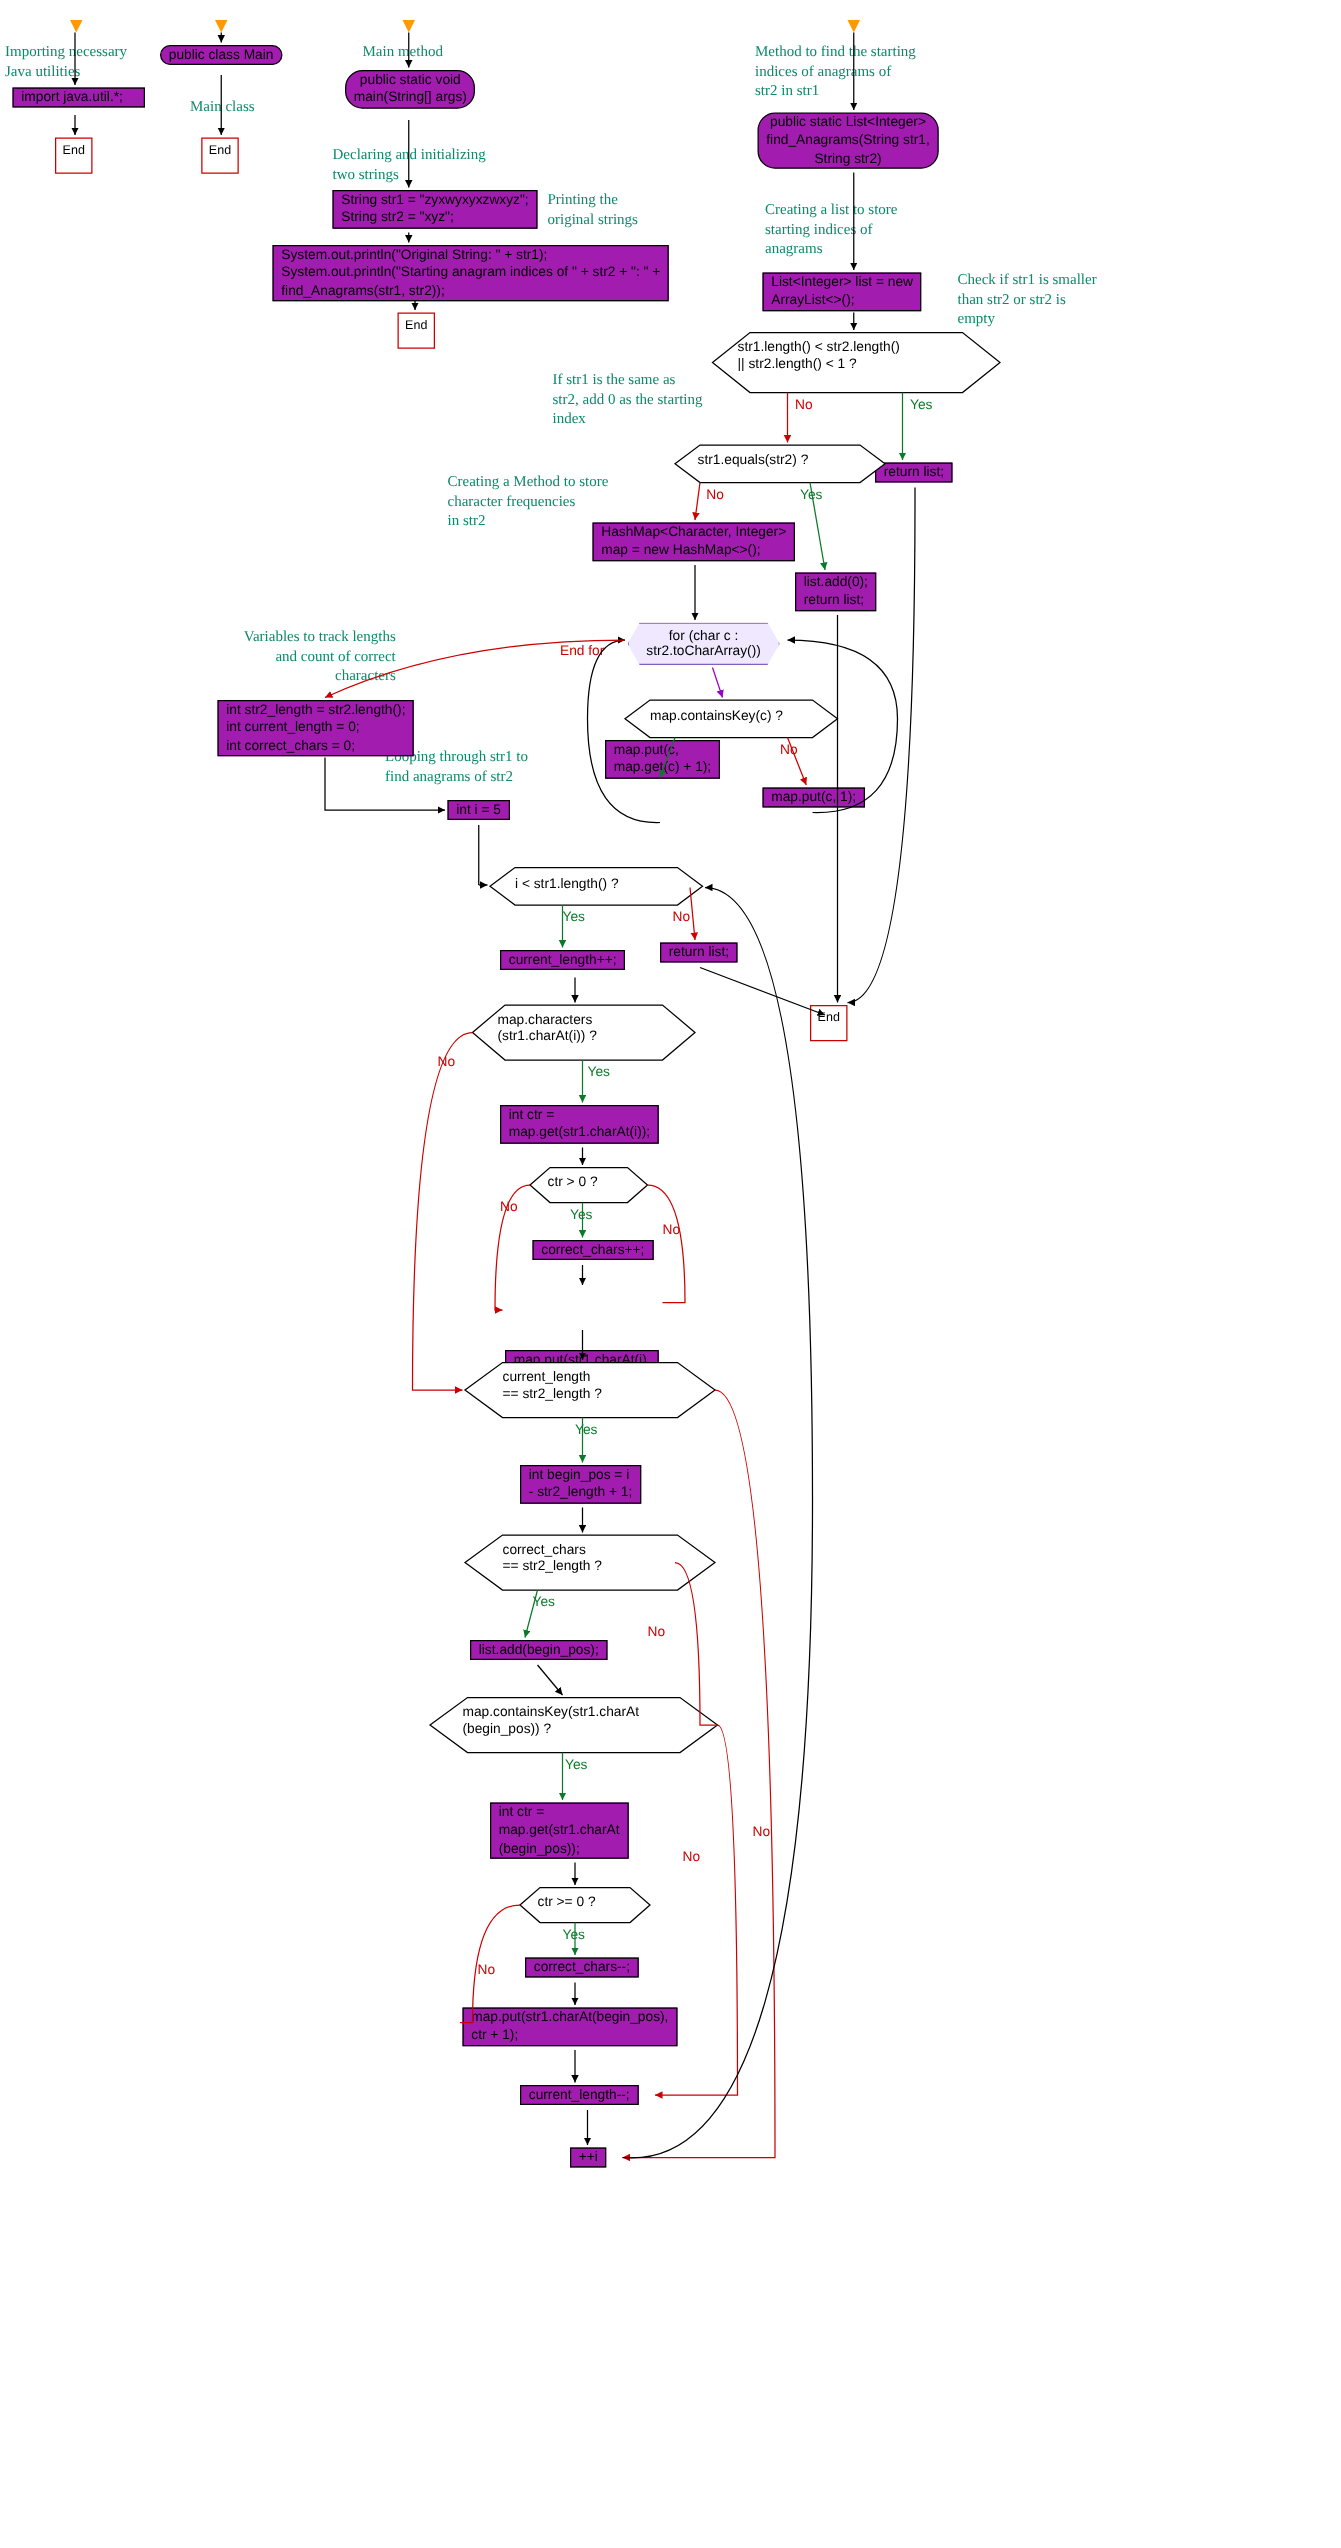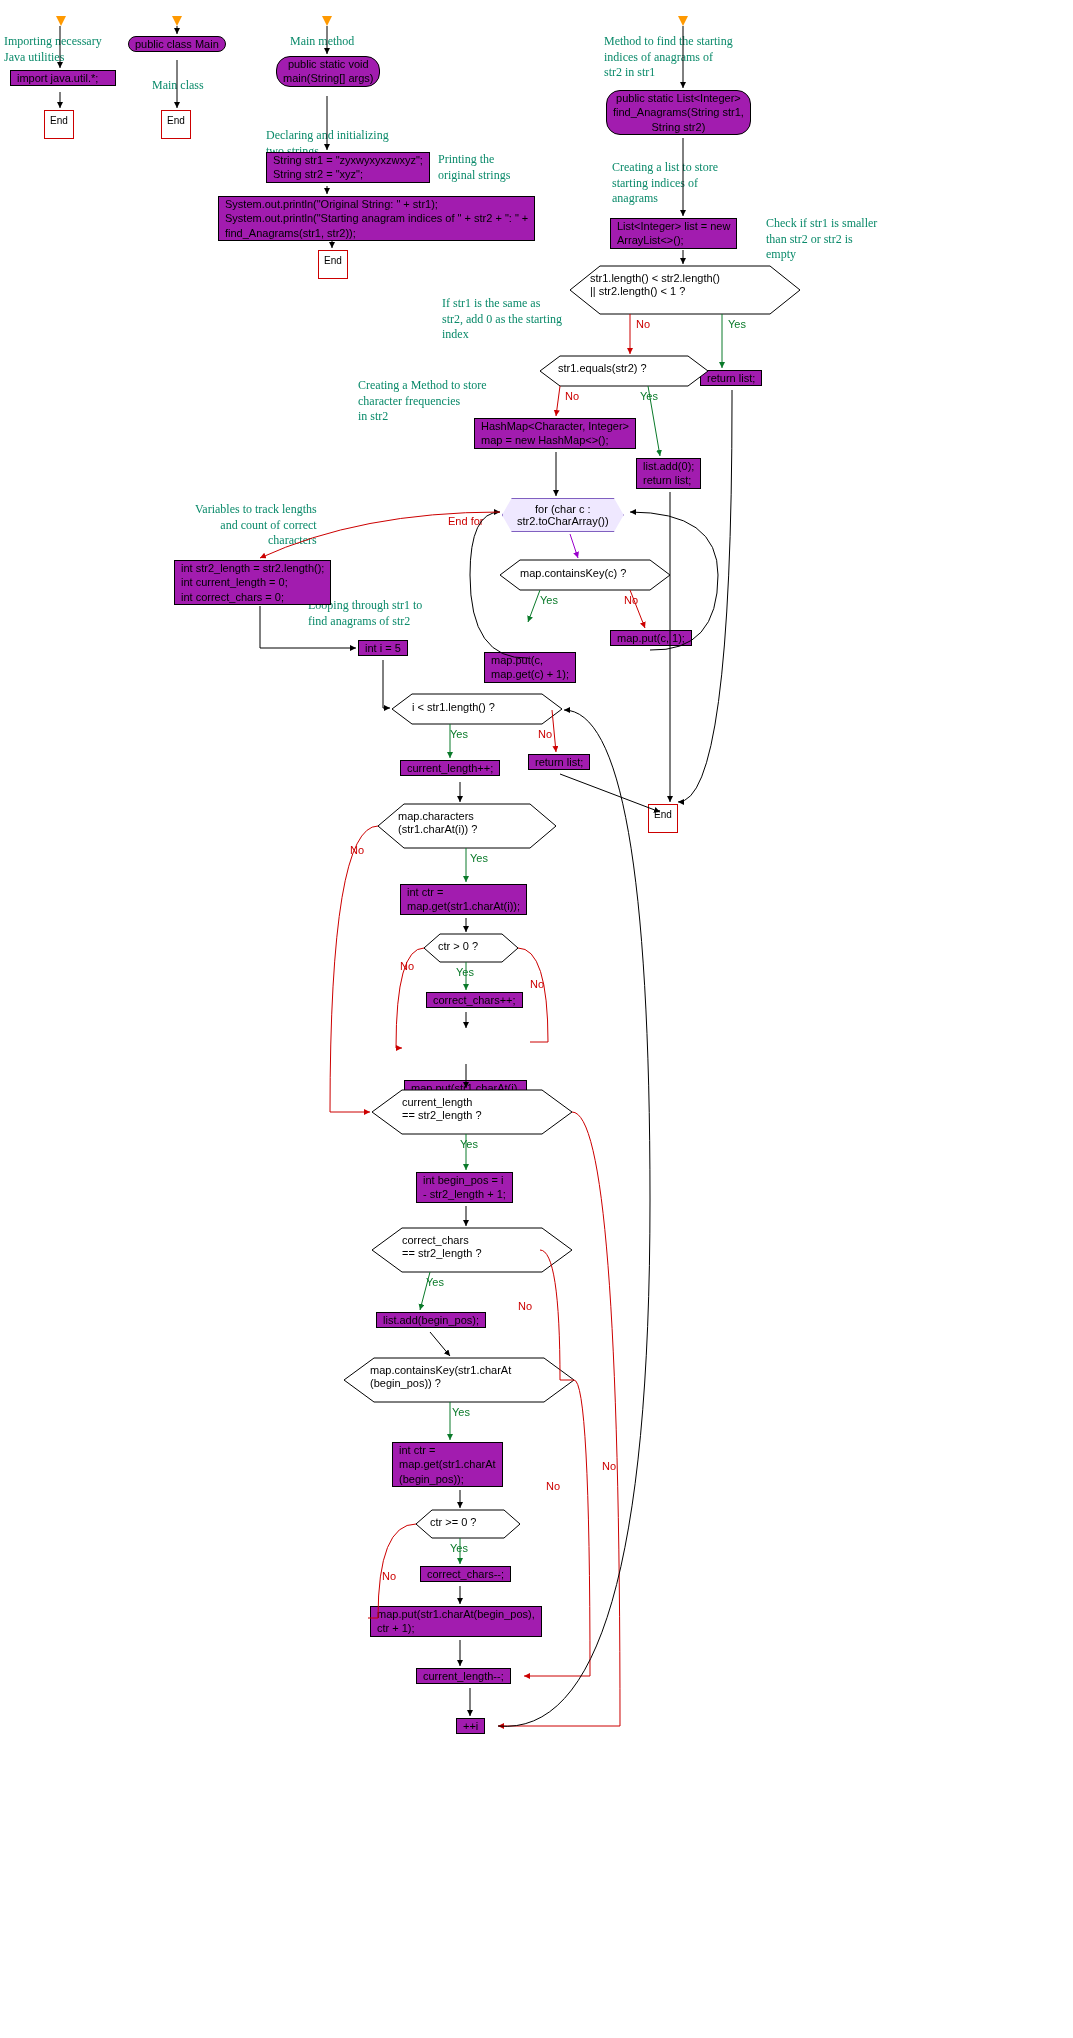--- a/index.html
+++ b/index.html
@@ -91,21 +91,21 @@
 
 <div class="arrow-marker" style="left:56px; top:16px;"></div>
 <div class="arrow-marker" style="left:172px; top:16px;"></div>
 <div class="arrow-marker" style="left:322px; top:16px;"></div>
 <div class="arrow-marker" style="left:678px; top:16px;"></div>
 
 <div class="annotation" style="left:4px; top:34px; white-space:pre;">Importing necessary
 Java utilities</div>
 <div class="annotation" style="left:152px; top:78px;">Main class</div>
 <div class="annotation" style="left:290px; top:34px;">Main method</div>
-<div class="annotation" style="left:266px; top:116px; white-space:pre;margin-top:12px;">Declaring and initializing
+<div class="annotation" style="left:266px; top:116px; white-space:pre;">Declaring and initializing
 two strings</div>
 <div class="annotation" style="left:438px; top:152px; white-space:pre;">Printing the
 original strings</div>
 <div class="annotation" style="left:604px; top:34px; white-space:pre;">Method to find the starting
 indices of anagrams of
 str2 in str1</div>
 <div class="annotation" style="left:612px; top:160px; white-space:pre;">Creating a list to store
 starting indices of
 anagrams</div>
 <div class="annotation" style="left:766px; top:216px; white-space:pre;">Check if str1 is smaller
@@ -177,21 +177,21 @@
 
 <div class="d-shape" style="left:500px; top:560px;">
   <svg width="170" height="30">
       <polygon points="0,15 20,0 150,0 170,15 150,30 20,30" fill="#fff" stroke="#000"></polygon>
     </svg>
 </div>
 <div class="diamond-text" style="left:520px; top:567px; width:130px;">map.containsKey(c) ?</div>
 <div class="edge-label edge-yes" style="left:540px; top:594px;">Yes</div>
 <div class="edge-label edge-no" style="left:624px; top:594px;">No</div>
 
-<div class="node" style="left:484px; top:652px; text-align:left; white-space:pre;">map.put(c,
+<div class="node" style="left:484px; top:592px; text-align:left; white-space:pre;">map.put(c,
 map.get(c) + 1);</div>
 <div class="node" style="left:610px; top:630px;">map.put(c, 1);</div>
 
 <div class="node" style="left:174px; top:560px; text-align:left; white-space:pre;">int str2_length = str2.length();
 int current_length = 0;
 int correct_chars = 0;</div>
 <div class="node" style="left:358px; top:640px;">int i = 5</div>
 
 <div class="d-shape" style="left:392px; top:694px;">
   <svg width="170" height="30">

